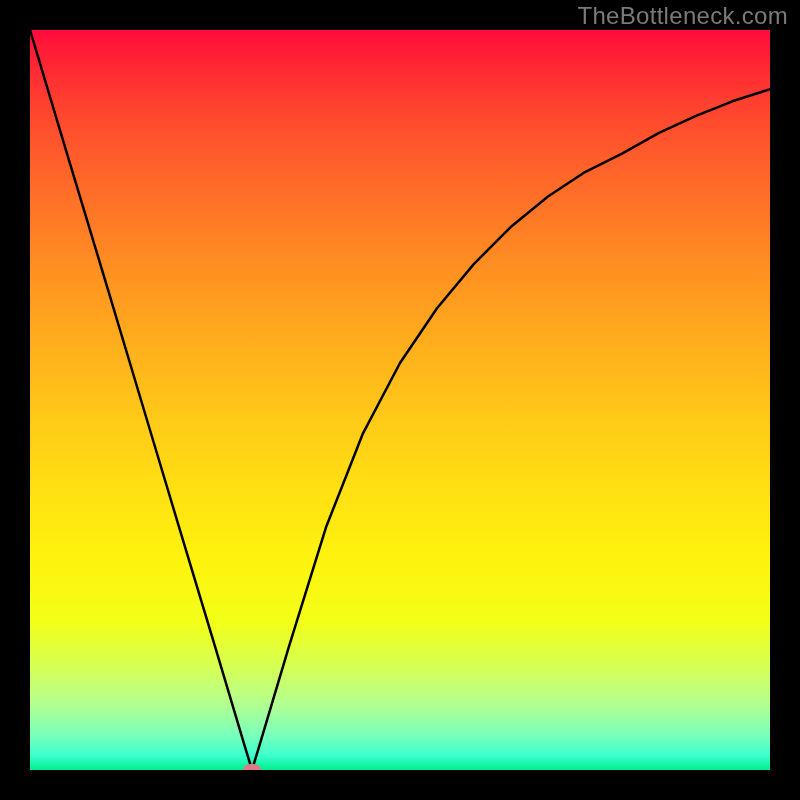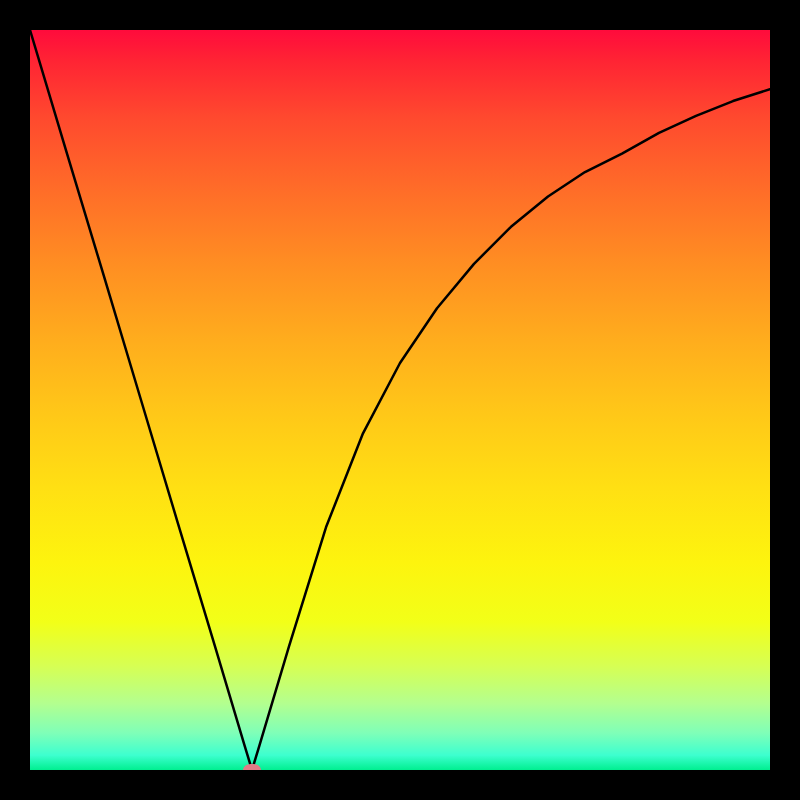--- a/index.html
+++ b/index.html
@@ -66,19 +66,20 @@
     background: #df7b86;
     border-radius: 50% / 60%;
     transform: translate(-50%, -50%);
     z-index: 5;
   }
 </style>
 </head>
 <body>
 
 <div class="outer">
+  <div class="watermark">TheBottleneck.com</div>
   <div class="plot-area">
     <svg class="curve" viewBox="0 0 740 740" preserveAspectRatio="none">
       <path id="curve-path" fill="none" stroke="#000" stroke-width="2.5" stroke-linecap="round" stroke-linejoin="round" d="M0.00 0.00 L37.00 123.58 L74.00 246.42 L111.00 370.00 L148.00 493.58 L185.00 616.42 L214.60 715.58 L222.00 740.00 L229.40 715.58 L259.00 616.42 L296.00 497.28 L333.00 403.30 L370.00 333.00 L407.00 278.24 L444.00 233.84 L481.00 196.84 L518.00 166.50 L555.00 142.08 L592.00 123.58 L629.00 102.86 L666.00 85.84 L703.00 71.04 L740.00 59.20"></path>
     </svg>
     <div id="marker" class="marker" style="left: 222px; top: 740px; background: rgb(223, 123, 134);"></div>
   </div>
 </div>
 
 </body></html>

